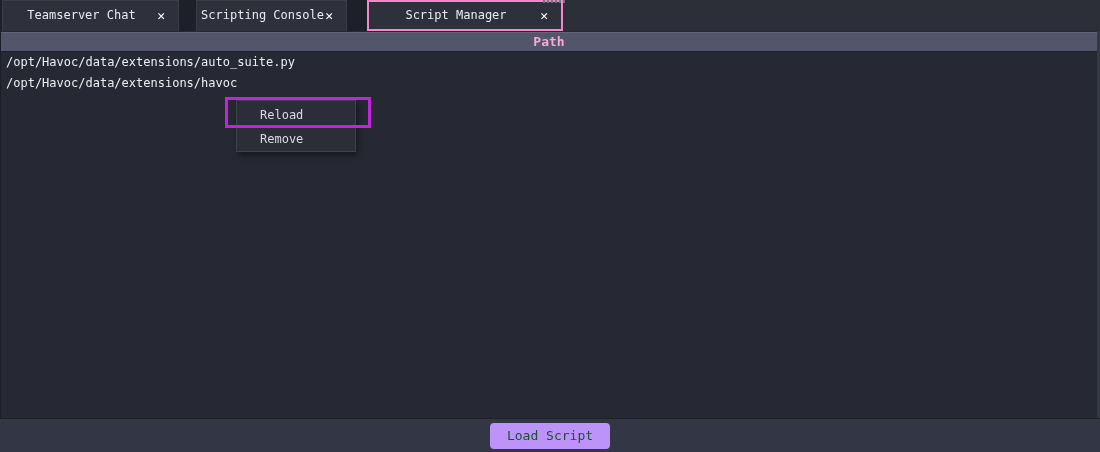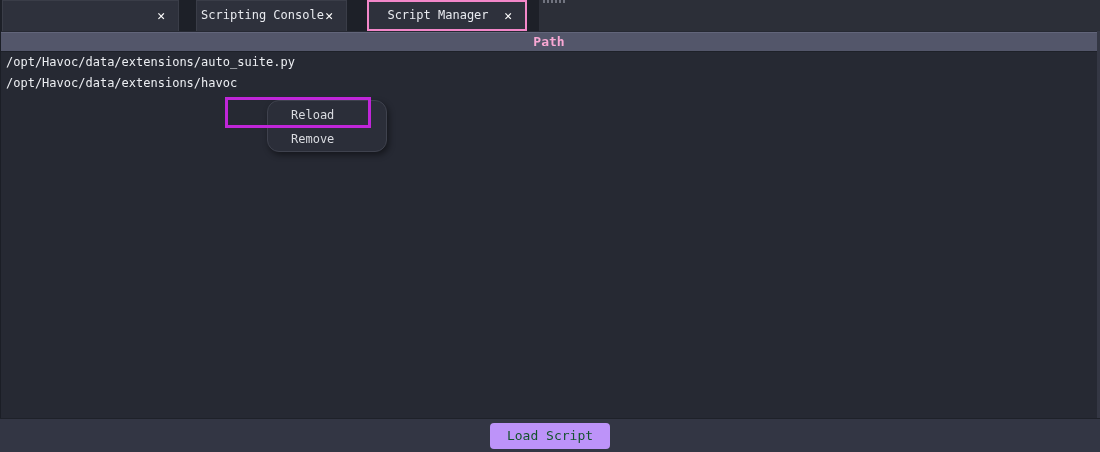--- a/index.html
+++ b/index.html
@@ -22,21 +22,21 @@
     color:#e8eaef; font-size:12px; line-height:29px;
     text-align:center; cursor:pointer;
   }
   .tab .tab-label { display:inline-block; padding-right:18px; }
   .tab .close-x {
     position:absolute; right:13px; top:0; line-height:30px;
     font-size:13px; font-weight:bold; color:#ffffff; cursor:pointer;
   }
   .tab.t1 { left:2px;   width:177px; }
   .tab.t2 { left:196px; width:151px; }
-  .tab.t3 { left:367px; width:160px; border:2px solid #f387c9; line-height:27px; }
+  .tab.t3 { left:367px; width:196px; border:2px solid #f387c9; line-height:27px; }
   .tab.t3 .close-x { line-height:27px; }
 
   .dots-handle { position:absolute; left:543px; top:0; display:flex; gap:2px; }
   .dots-handle i { width:2px; height:3px; background:#71747f; display:block; }
 
   
   .panel {
     position:absolute; left:0; top:31px; width:1097px; height:387px;
     background:#262933; border-left:1px solid #1b1e26;
   }
@@ -49,23 +49,23 @@
   }
   .row {
     height:21px; line-height:21px; padding-left:5px;
     color:#eceef2; font-size:12px; white-space:nowrap; cursor:pointer;
   }
   .row.selected { background:#6273aa; }
 
   
   .context-menu {
     position:absolute; left:236px; top:100px; width:120px; height:52px;
-    background:#2b2e39; border:1px solid #3f424e; border-radius:12px;
+    background:#2b2e39; border:1px solid #3f424e; border-radius:0;
     box-shadow:2px 3px 6px rgba(0,0,0,0.45);
-    padding:2px 0; z-index:5;margin-left:31px;
+    padding:2px 0; z-index:5;
   }
   .menu-item {
     height:24px; line-height:24px; padding-left:23px;
     color:#d9dbe0; font-size:12px; cursor:pointer;
   }
 
   
   .annotation-rect {
     position:absolute; left:225px; top:97px; width:146px; height:31px;
     border:3px solid #c026d9; z-index:6; pointer-events:none;
@@ -83,20 +83,21 @@
     border:none; border-radius:4px;
     font-family:"DejaVu Sans Mono","Liberation Mono",monospace;
     font-size:13px; cursor:pointer;
   }
 </style>
 </head>
 <body>
 
 <div class="tab-bar">
   <div class="tab t1">
+    <span class="tab-label">Teamserver Chat</span>
     <span class="close-x">✕</span>
   </div>
   <div class="tab t2">
     <span class="tab-label">Scripting Console</span>
     <span class="close-x">✕</span>
   </div>
   <div class="tab t3">
     <span class="tab-label">Script Manager</span>
     <span class="close-x">✕</span>
   </div>

